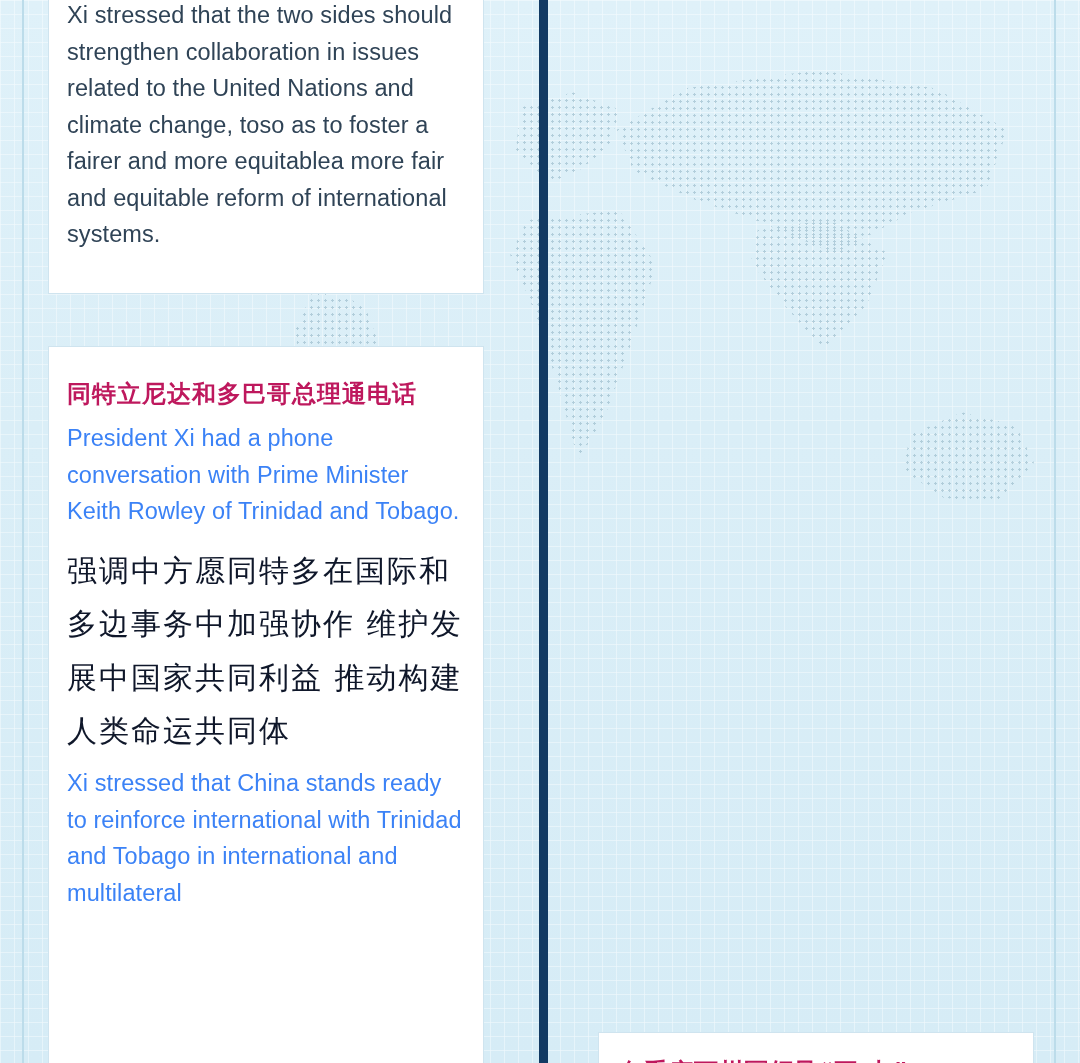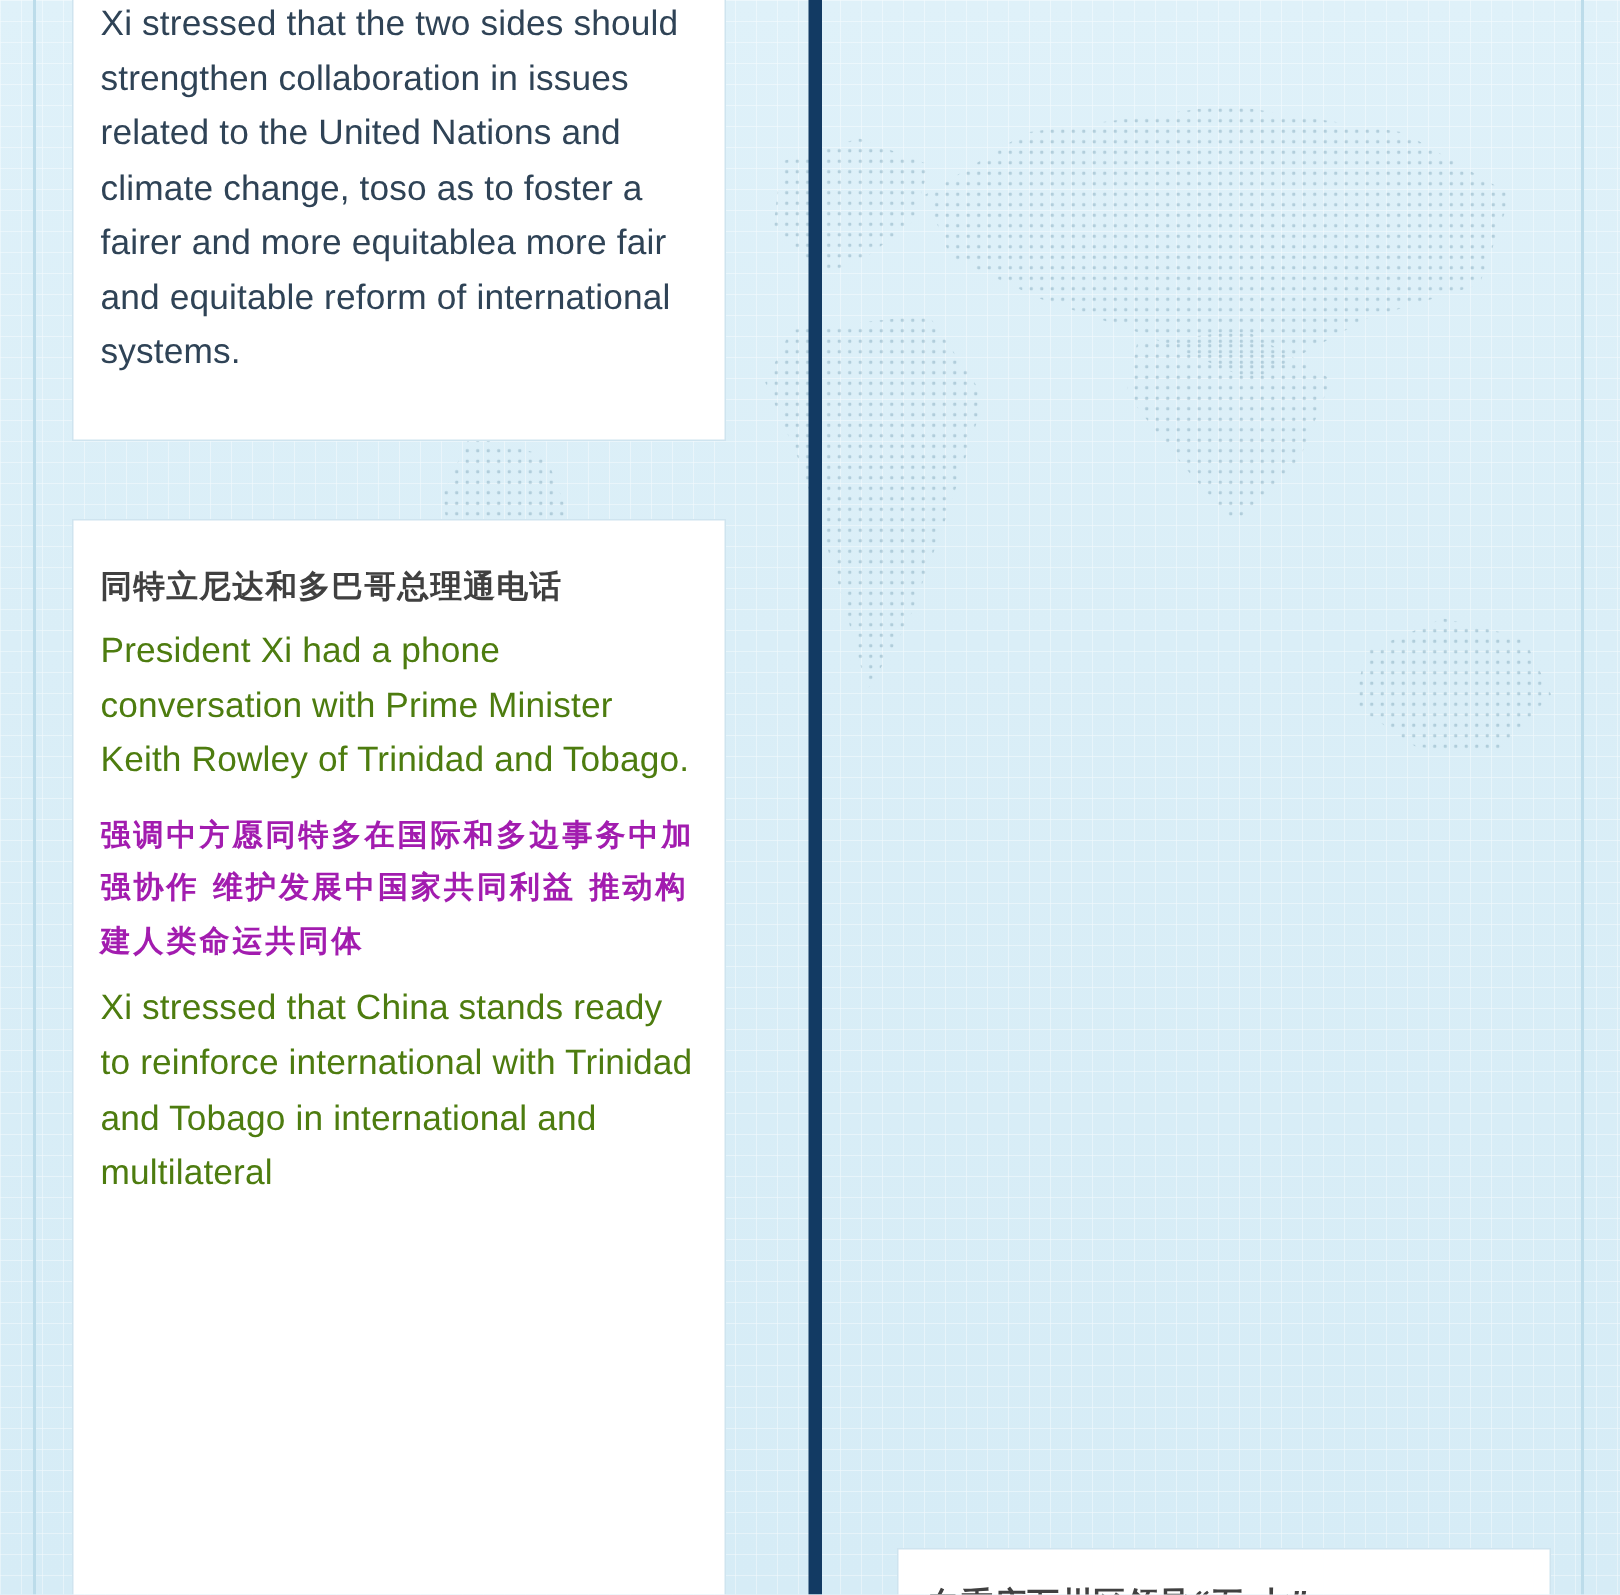--- a/index.html
+++ b/index.html
@@ -89,39 +89,39 @@
   }
   #card-right-bottom {
     left: 598px;
     top: 1032px;
     width: 436px;
     height: 120px;
     padding: 18px 20px;
   }
 
   .zh-head {
-    color: #404040;
+    color: #be185d;
     font-family: "DejaVu Serif", "Liberation Serif", serif;
     font-weight: 700;
-    font-size: 21px;
+    font-size: 24px;
     line-height: 1.72;
     letter-spacing: 1px;
     margin: 0 0 6px 0;
   }
   .zh-sub {
-    color: #a21caf;
+    color: #0f172a;
     font-family: "DejaVu Serif", "Liberation Serif", serif;
-    font-weight: 700;
-    font-size: 20px;
+    font-weight: 400;
+    font-size: 30px;
     line-height: 1.78;
     letter-spacing: 2px;
     margin: 14px 0 8px 0;
   }
   .en-body {
-    color: #4d7c0f;
+    color: #3b82f6;
     font-size: 23.5px;
     line-height: 1.555;
     margin: 0;
     letter-spacing: 0.1px;
   }
   #card-un .en-body { color: #2f4356; }
 
   .clip-bottom { overflow: hidden; }
 </style>
 </head>

